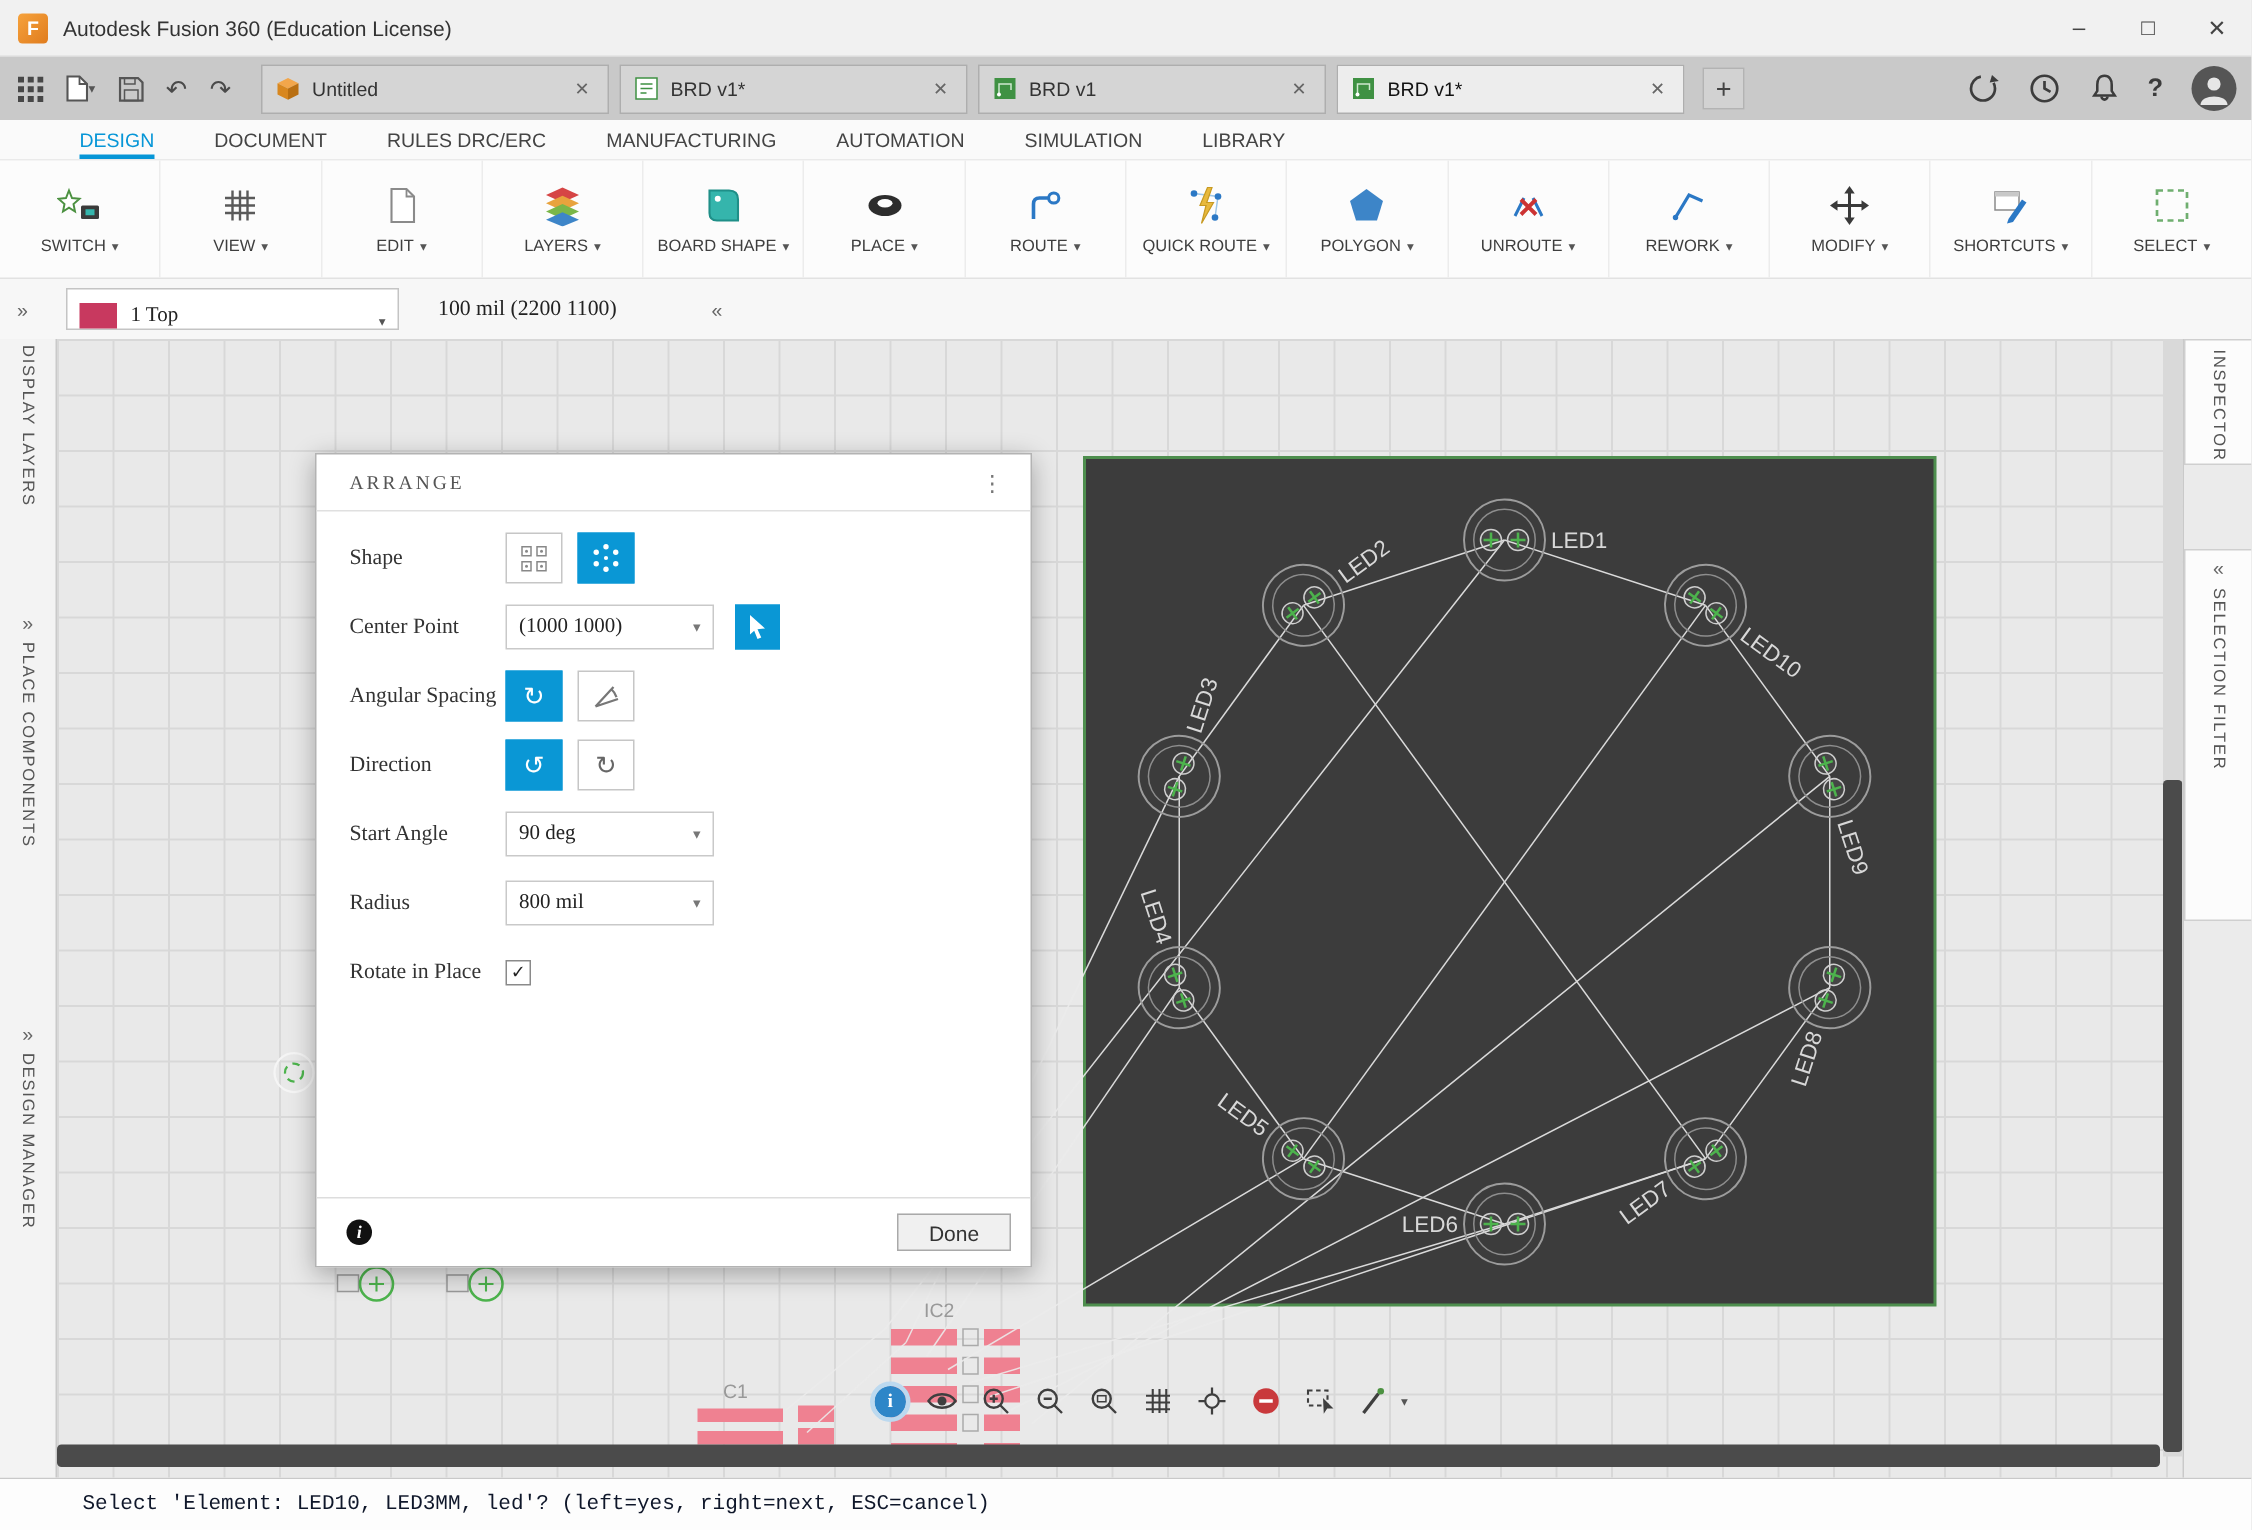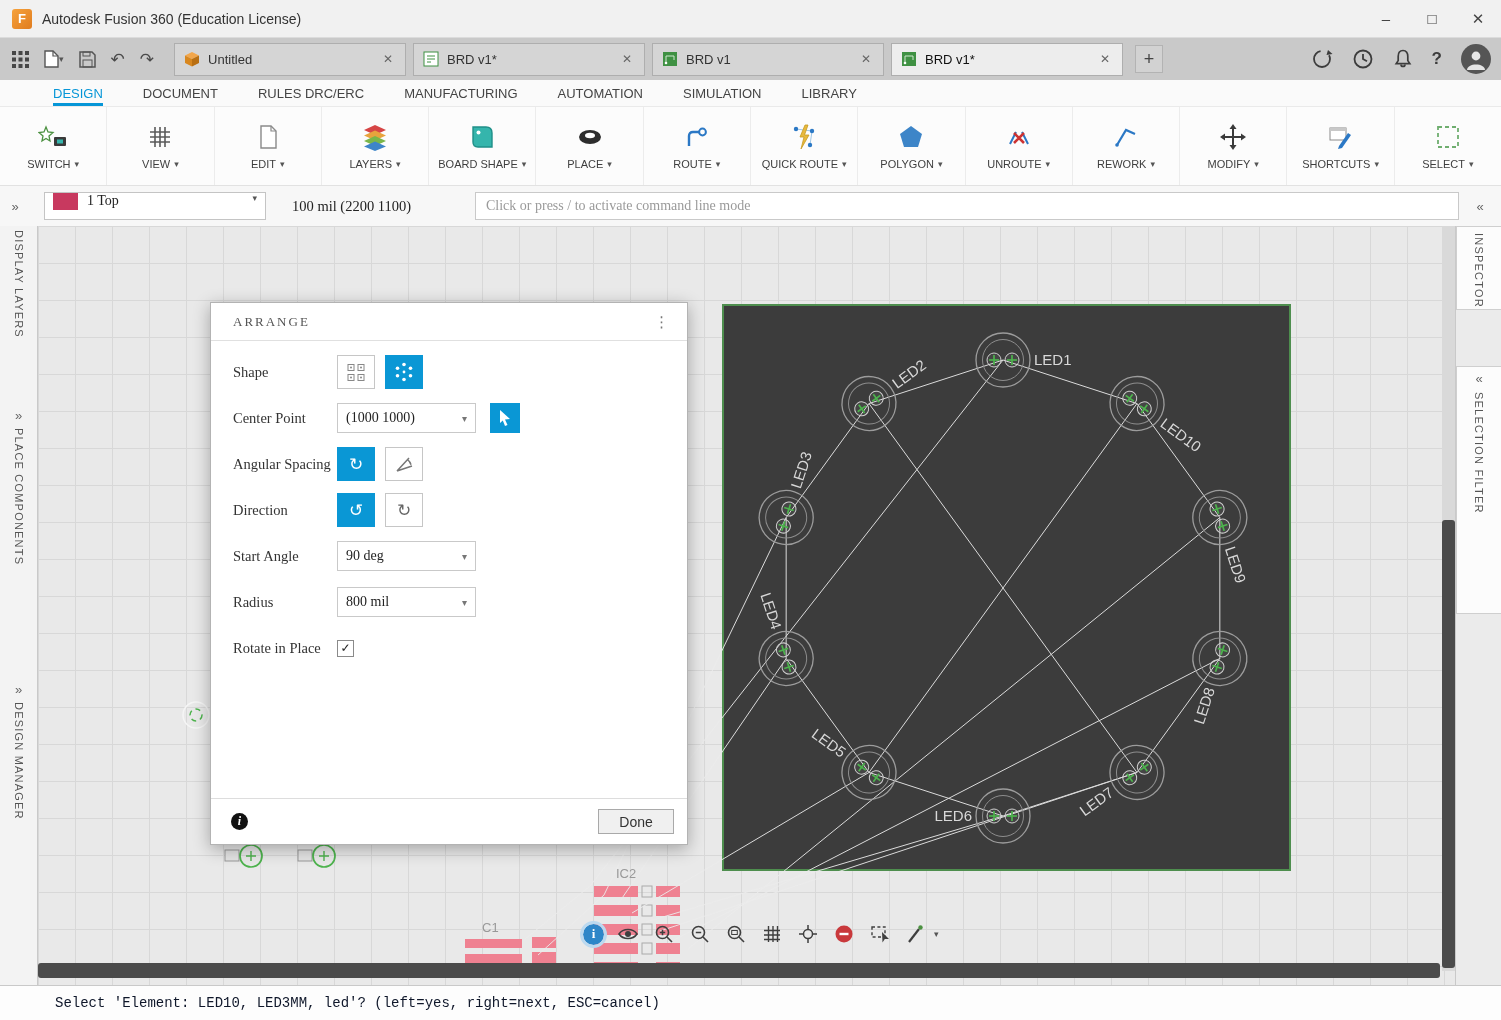--- a/index.html
+++ b/index.html
@@ -38,21 +38,21 @@
   
   .toolbar { height:79px; background:#fcfcfc; display:flex; border-bottom:1px solid #e2e2e2; }
   .titem { flex:1 1 0; display:flex; flex-direction:column; align-items:center; justify-content:center; border-right:1px solid #ececec; padding:4px 4px 6px; min-width:0; }
   .ticon { height:34px; display:flex; align-items:center; justify-content:center; }
   .tlabel { margin-top:4px; font-size:11px; color:#3e3e3e; display:flex; align-items:center; gap:4px; white-space:nowrap; }
   .caret { font-size:9px; color:#555; }
 
   
   .commandbar { height:40px; background:#f7f7f7; display:flex; align-items:center; }
   .rail-exp { width:30px; text-align:center; color:#666; font-size:13px; }
-  .layer-select { width:222px; height:28px; background:#fff; border:1px solid #c4c4c4; display:flex; align-items:flex-start; padding:0 8px; margin-left:14px; }
+  .layer-select { width:222px; height:28px; background:#fff; border:1px solid #c4c4c4; display:flex; align-items:flex-end; padding:0 8px; margin-left:14px; }
   .layer-swatch { width:25px; height:17px; background:#c8395f; }
   .layer-name { font-family:"Liberation Serif",serif; font-size:14px; color:#222; margin-left:9px; flex:1; }
   .coords { font-family:"Liberation Serif",serif; font-size:14.5px; color:#222; margin:0 0 0 26px; width:165px; white-space:nowrap; }
   .cmdinput { flex:1; height:28px; border:1px solid #c9c9c9; background:#fff; font-family:"Liberation Serif",serif; font-size:14px; color:#444; padding:0 10px; margin-left:18px; }
   .cmdinput::placeholder { color:#9a9a9a; }
   .collapse-right { width:42px; text-align:center; color:#666; font-size:13px; }
 
   
   .main { display:flex; height:759px; }
   .left-rail { width:38px; background:#f3f3f3; border-right:1px solid #c9c9c9; position:relative; }
@@ -416,21 +416,20 @@
 </div>
 
 <div class="commandbar">
   <span class="rail-exp">»</span>
   <div class="layer-select">
     <span class="layer-swatch" style="background: rgb(200, 57, 95);"></span>
     <span class="layer-name">1 Top</span>
     <span class="caret">▾</span>
   </div>
   <div class="coords">100 mil (2200 1100)</div>
-  <input class="cmdinput" placeholder="Click or press / to activate command line mode" style="">
   <span class="collapse-right">«</span>
 </div>
 
 <div class="main">
 
   <div class="left-rail">
     <span class="vlabel" style="top:4px">DISPLAY LAYERS</span>
     <span class="rail-arrow" style="top:182px">»</span>
     <span class="vlabel" style="top:202px">PLACE COMPONENTS</span>
     <span class="rail-arrow" style="top:456px">»</span>

